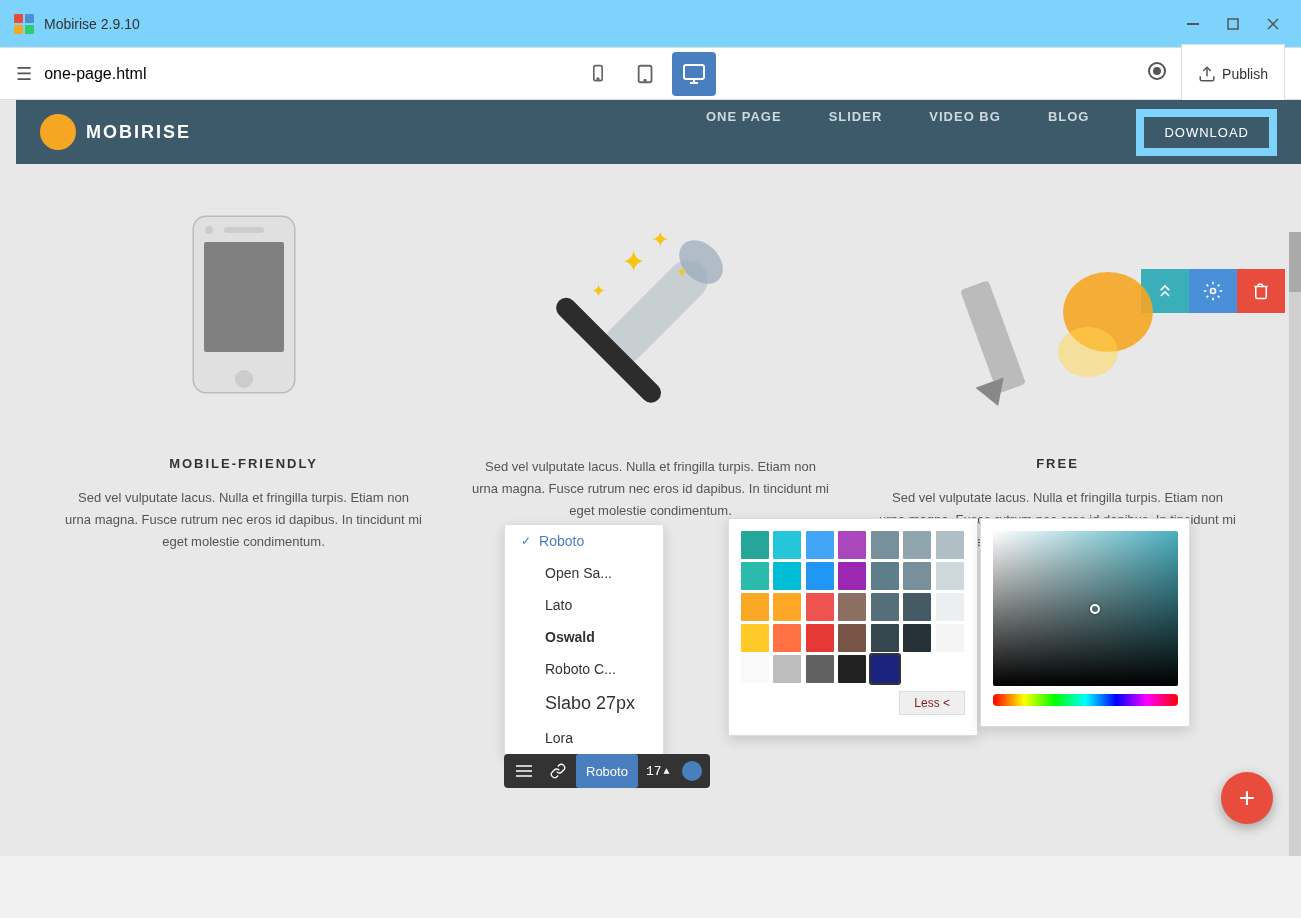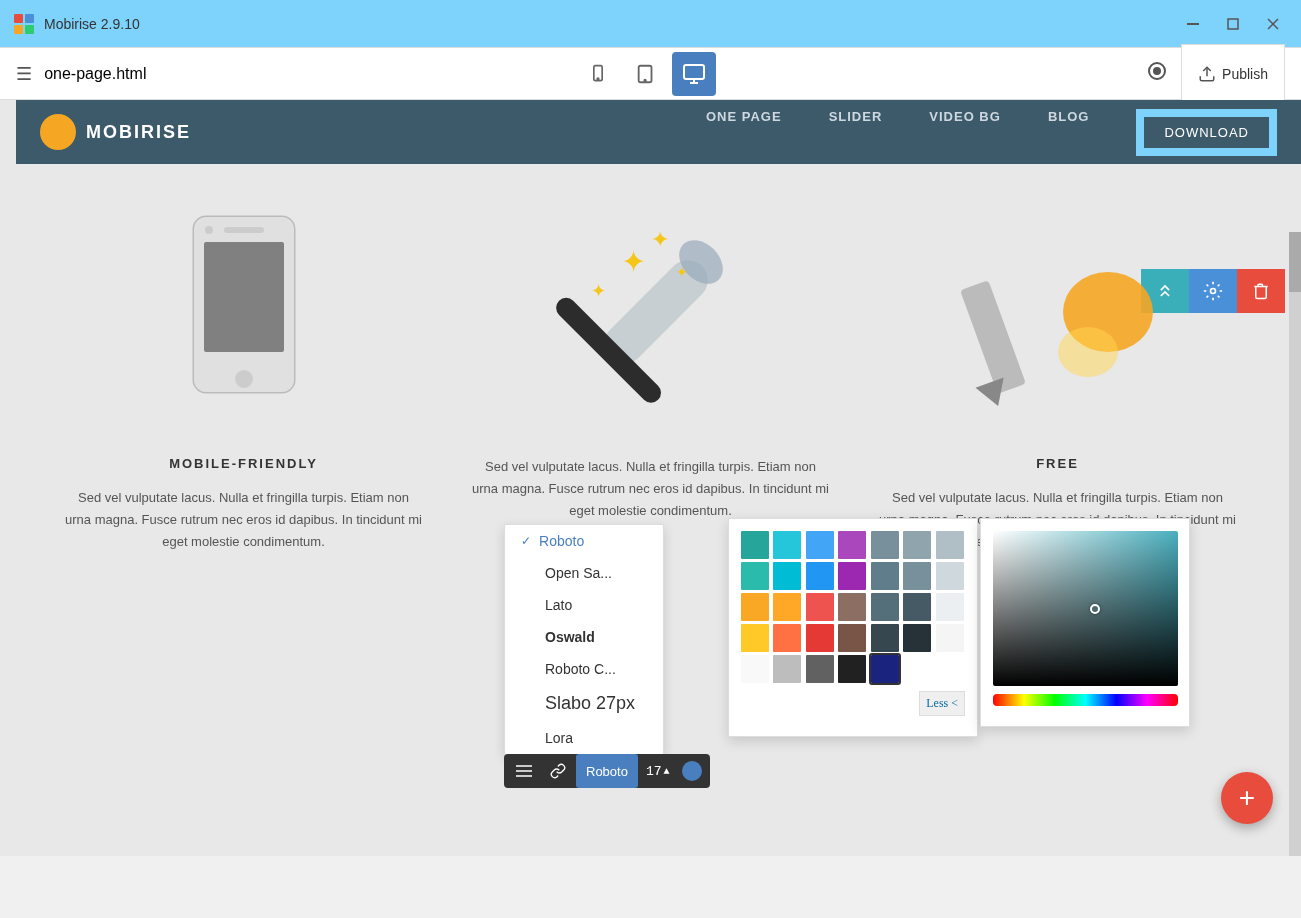--- a/index.html
+++ b/index.html
@@ -105,22 +105,22 @@
     .color-panel {
       position: absolute; left: 728px; top: 418px;
       background: #fff; border: 1px solid #ddd;
       width: 250px; padding: 12px; z-index: 100;
       box-shadow: 0 4px 12px rgba(0,0,0,0.15);
     }
     .color-grid { display: grid; grid-template-columns: repeat(7, 1fr); gap: 3px; margin-bottom: 8px; }
     .color-swatch { width: 28px; height: 28px; cursor: pointer; border-radius: 1px; }
     .color-swatch.selected { outline: 2px solid #333; }
     .less-btn {
-      border: 1px solid #ddd; padding: 4px 6px; font-size: 12px;
-      color: #0369a1; cursor: pointer; float: right; margin-bottom: 8px; font-family: Liberation Serif, serif;
+      border: 1px solid #ddd; padding: 4px 14px; font-size: 12px;
+      color: #7f1d1d; cursor: pointer; float: right; margin-bottom: 8px;
     }
 
     
     .gradient-panel {
       position: absolute; left: 980px; top: 418px;
       background: #fff; border: 1px solid #ddd;
       width: 210px; padding: 12px; z-index: 100;
       box-shadow: 0 4px 12px rgba(0,0,0,0.15);
     }
     .gradient-canvas {

